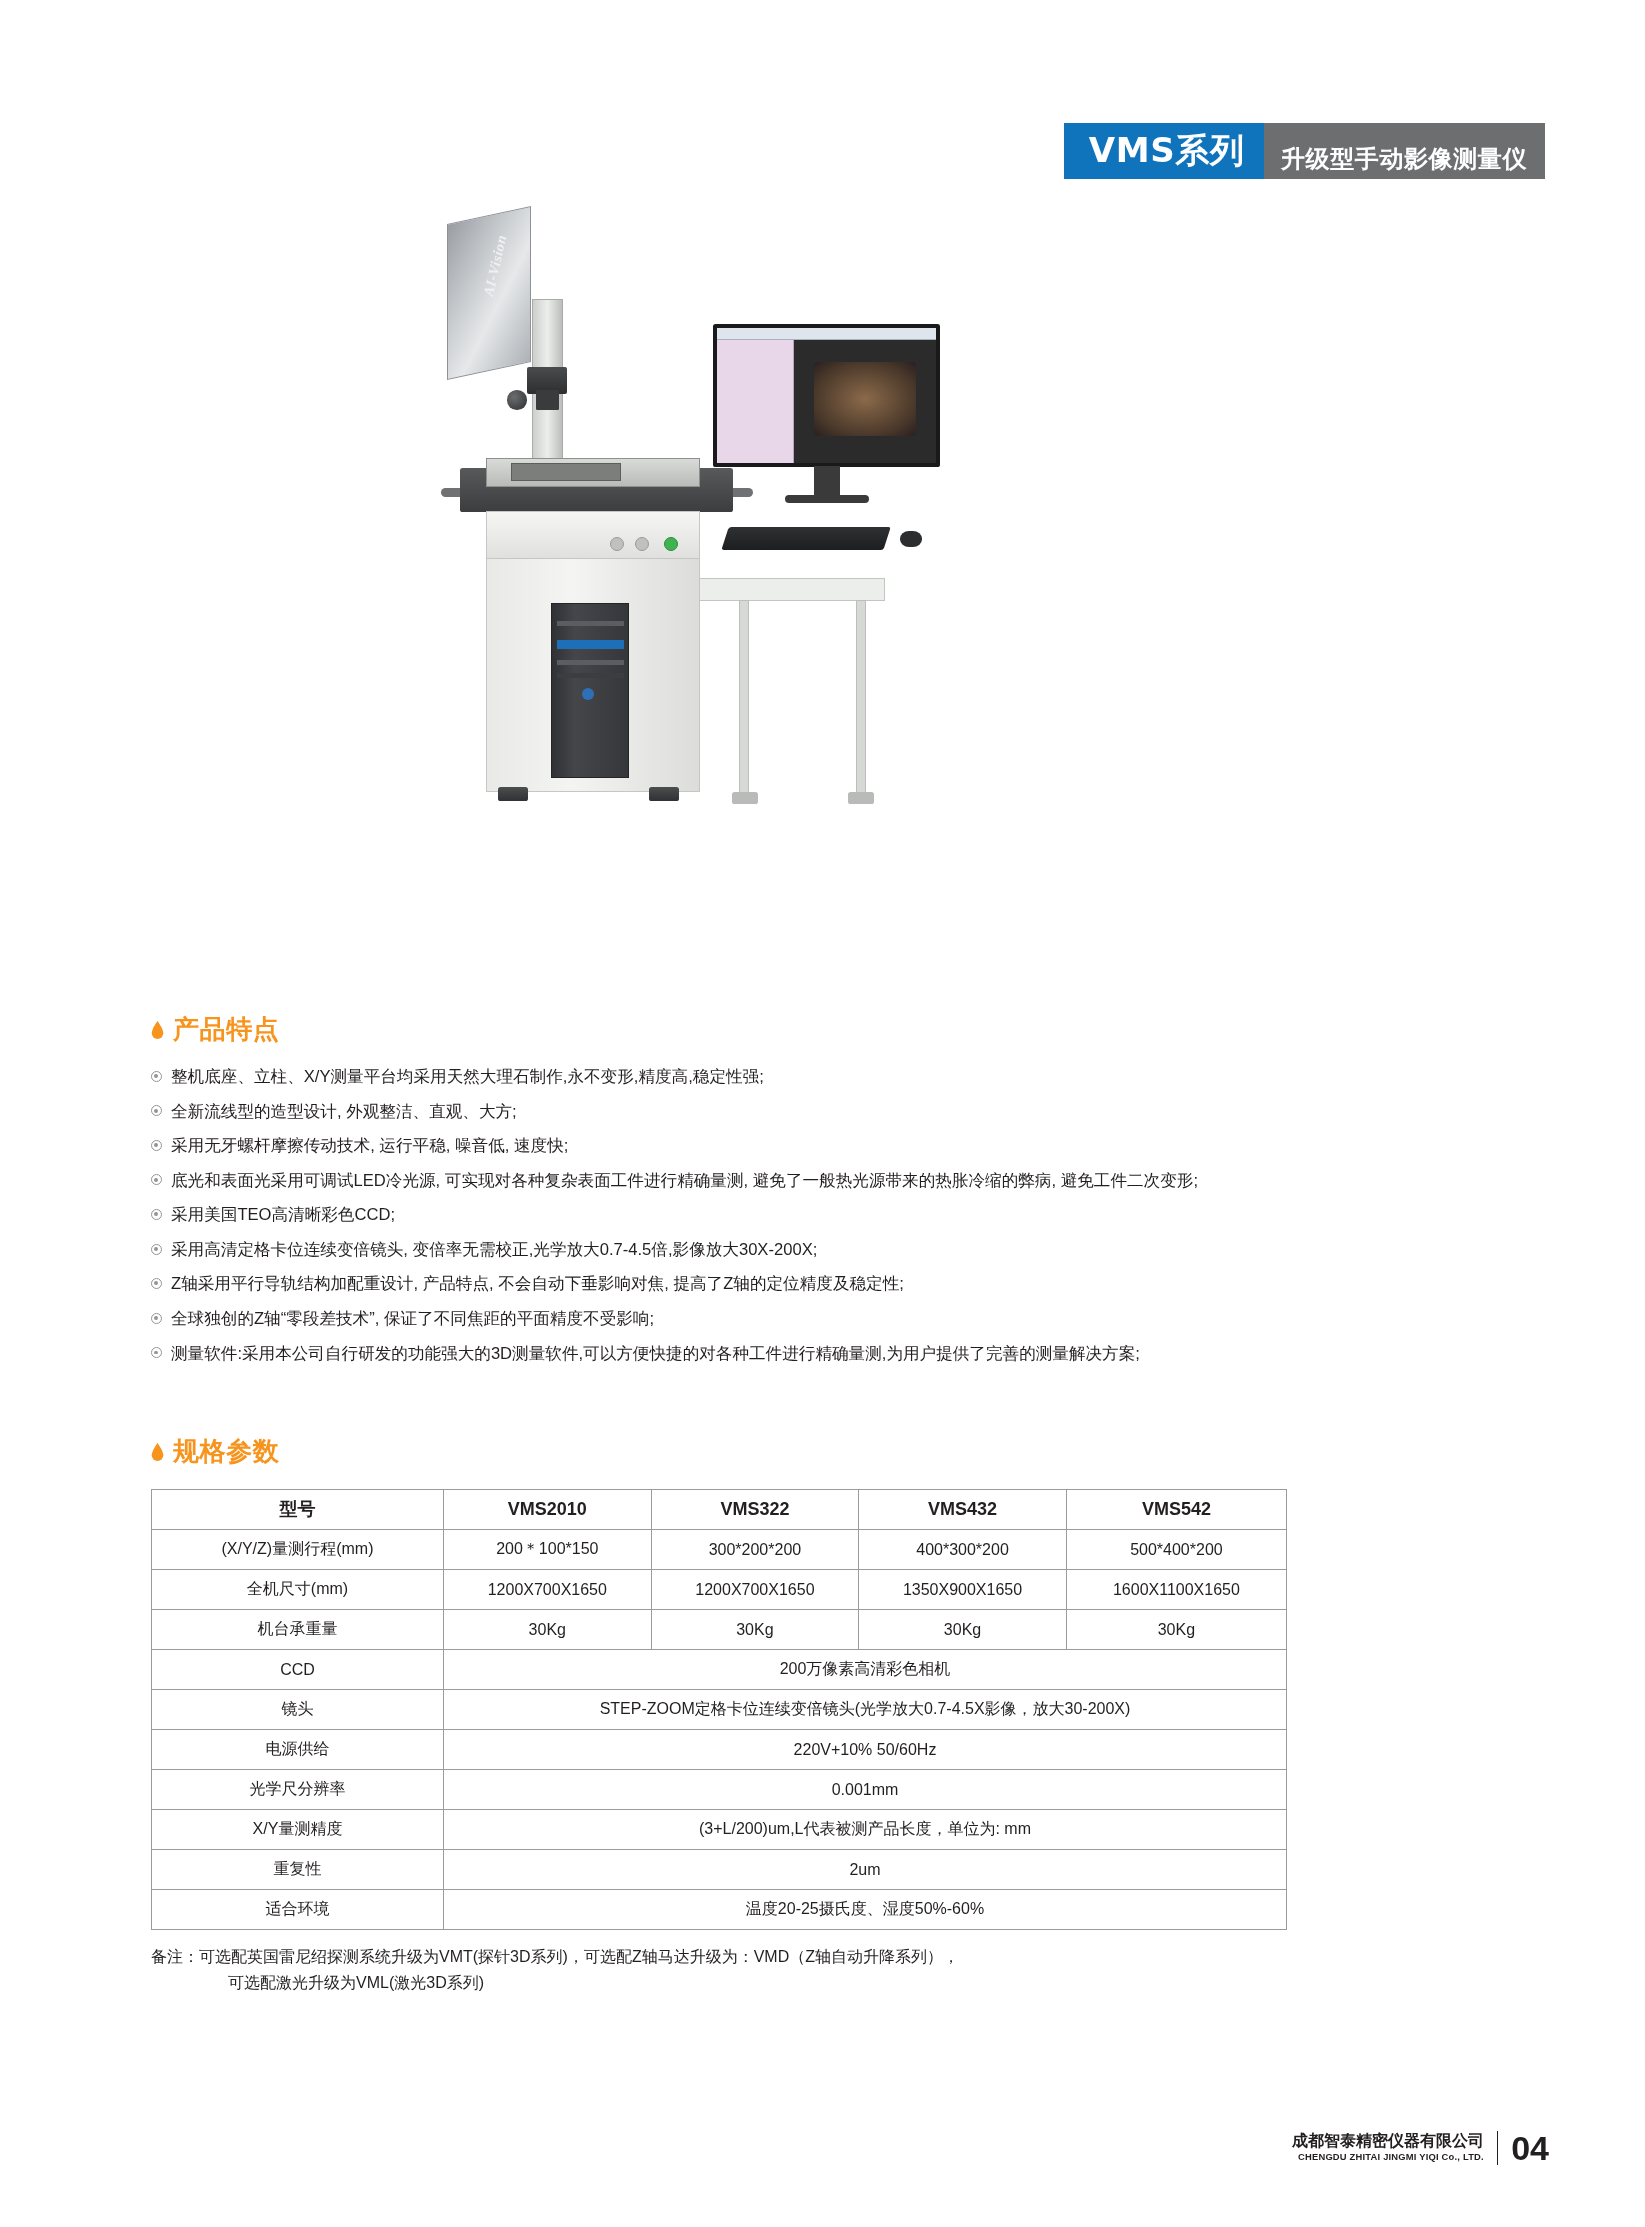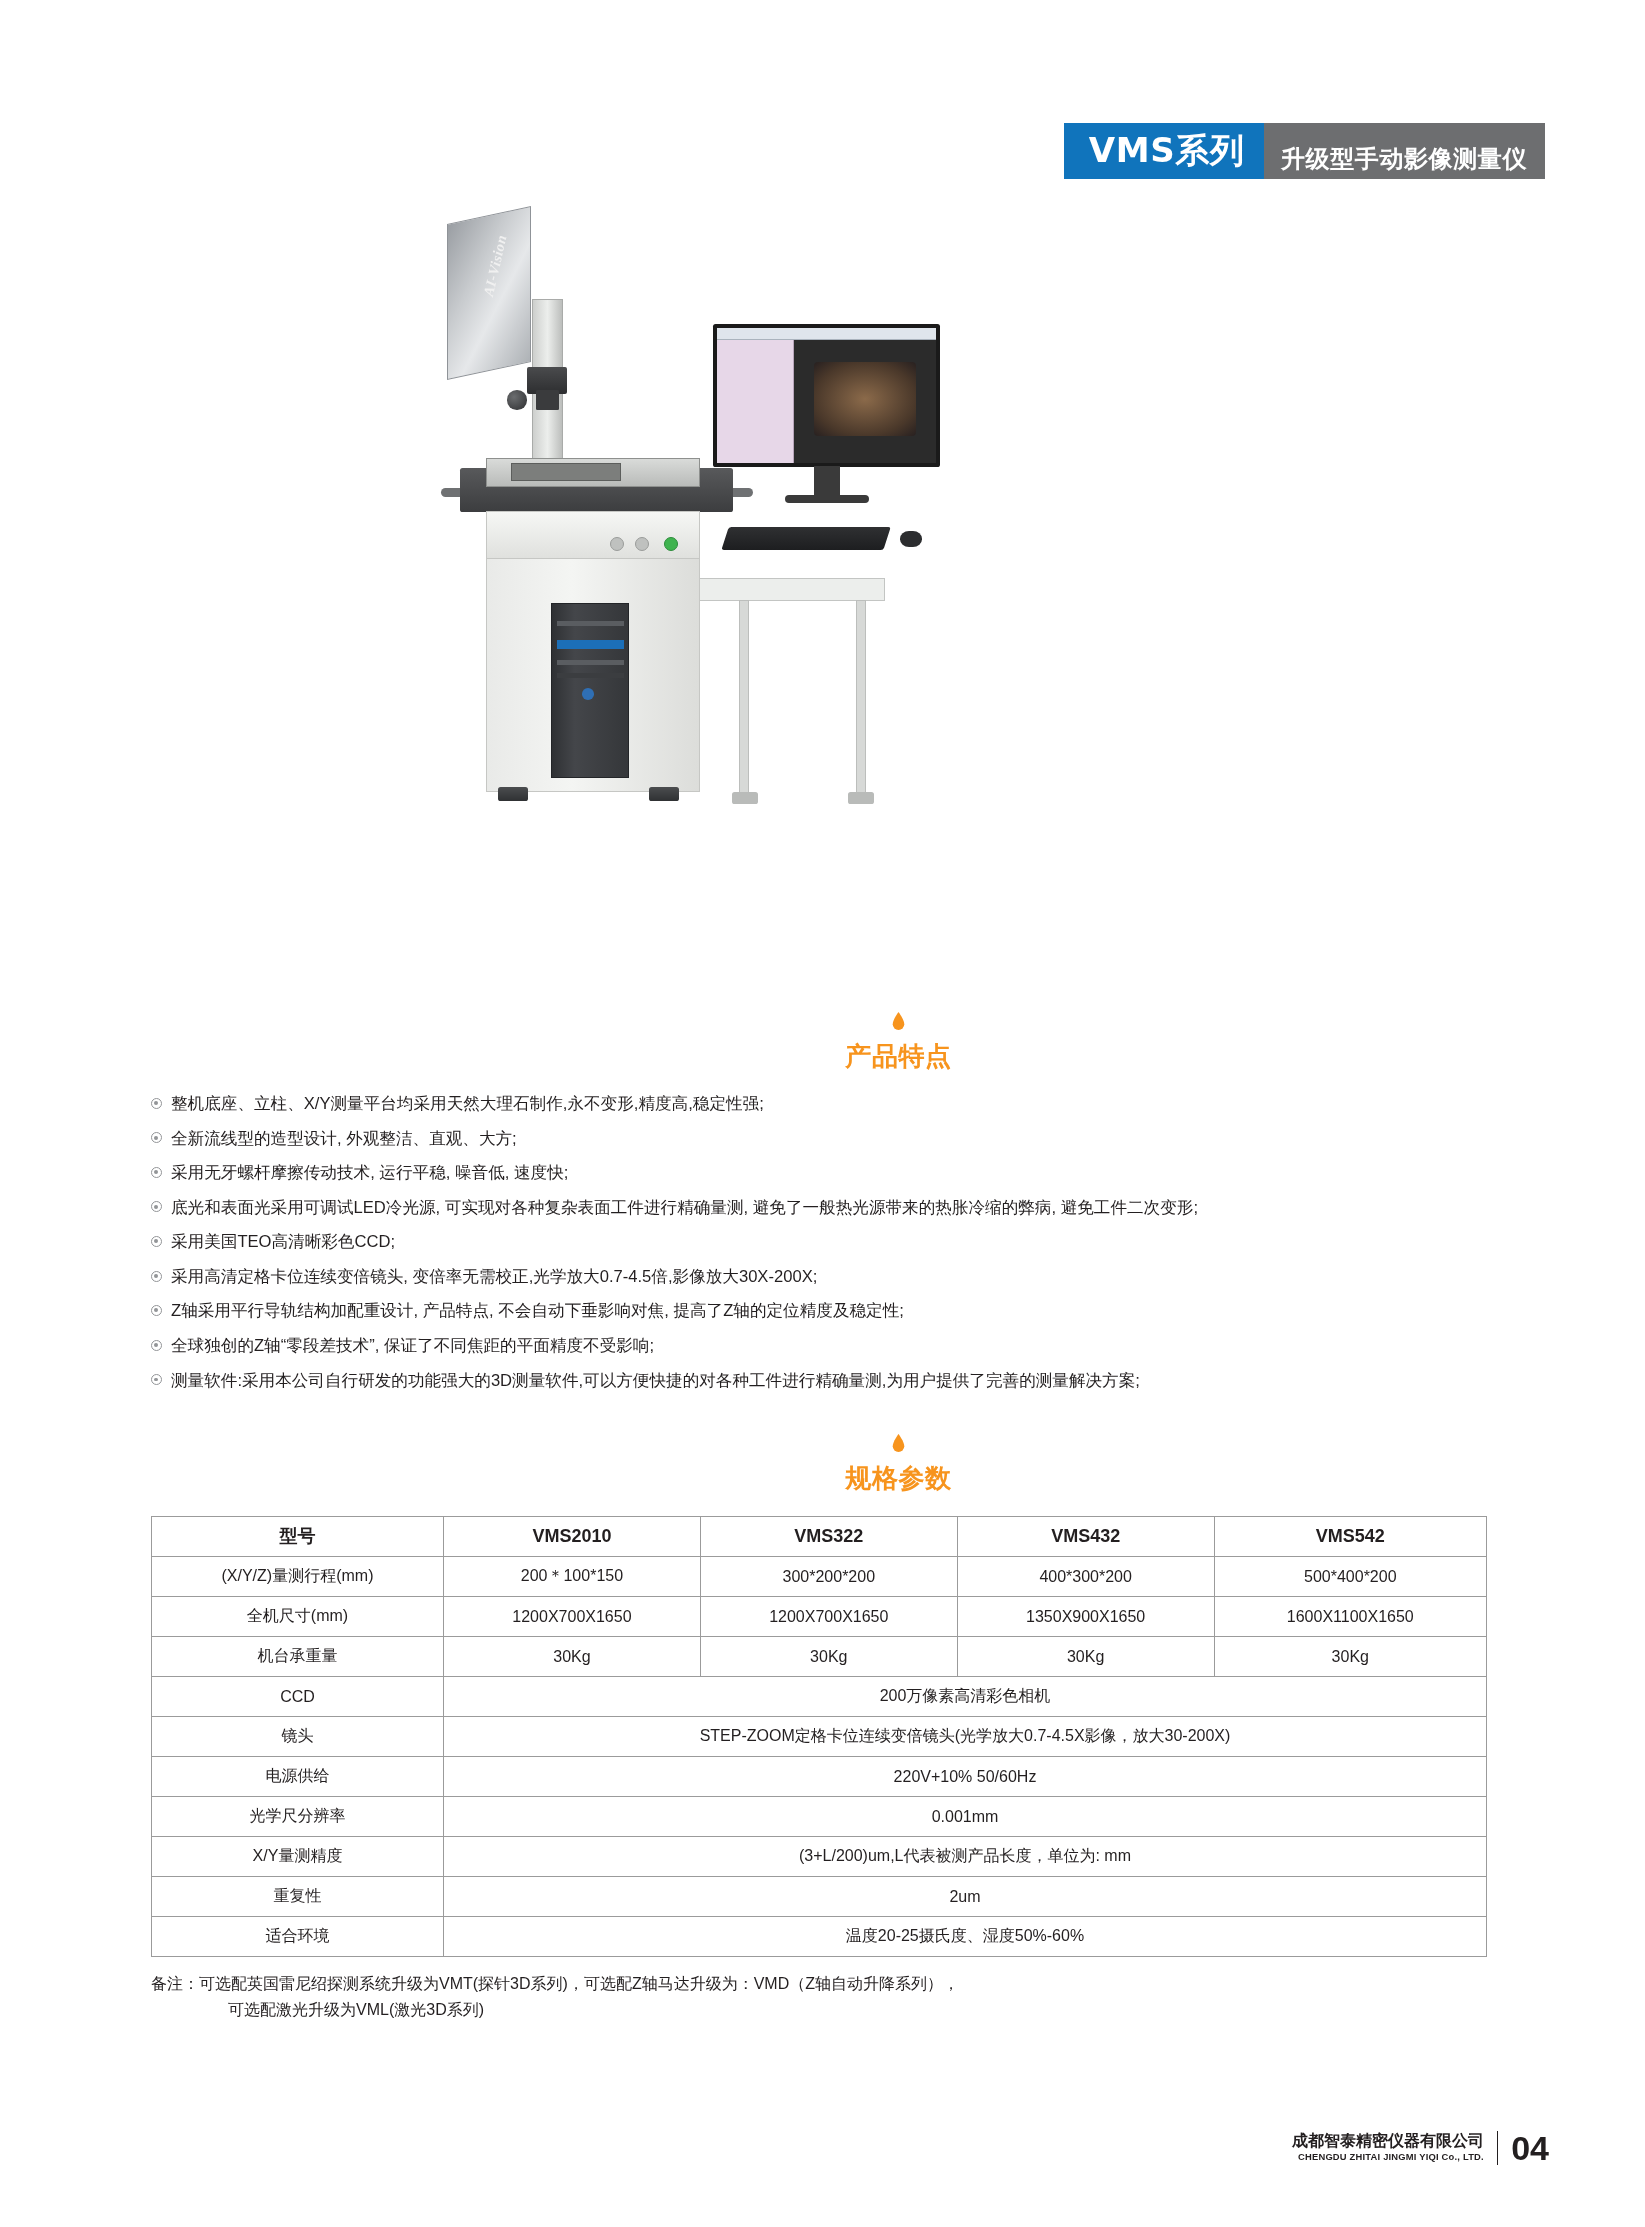--- a/index.html
+++ b/index.html
@@ -286,21 +286,20 @@
     width: 100%;
   }
   .sec-heading {
     display: flex;
     align-items: center;
     gap: 9px;
     font-size: 26px;
     font-weight: bold;
     color: #f7941d;
     letter-spacing: 0.6px;
-    flex-direction: column;
   }
   .drop-icon {
     width: 13px; height: 18px;
     position: relative;
     display: inline-block;
   }
   .drop-icon svg { display:block; }
 
   
   .features {
@@ -337,21 +336,21 @@
   }
 
   
   .specs {
     top: 1434px;
     padding-left: 151px;
   }
   table.spec-table {
     margin-top: 19.5px;
     border-collapse: collapse;
-    width: 1336px;
+    width: 1136px;
     font-size: 16px;
   }
   table.spec-table td, table.spec-table th {
     border: 0.6px solid #9b9b9b;
     text-align: center;
     padding: 7.8px 3.9px;
     font-weight: normal;
     color: #231f20;
     height: 40px;
   }

